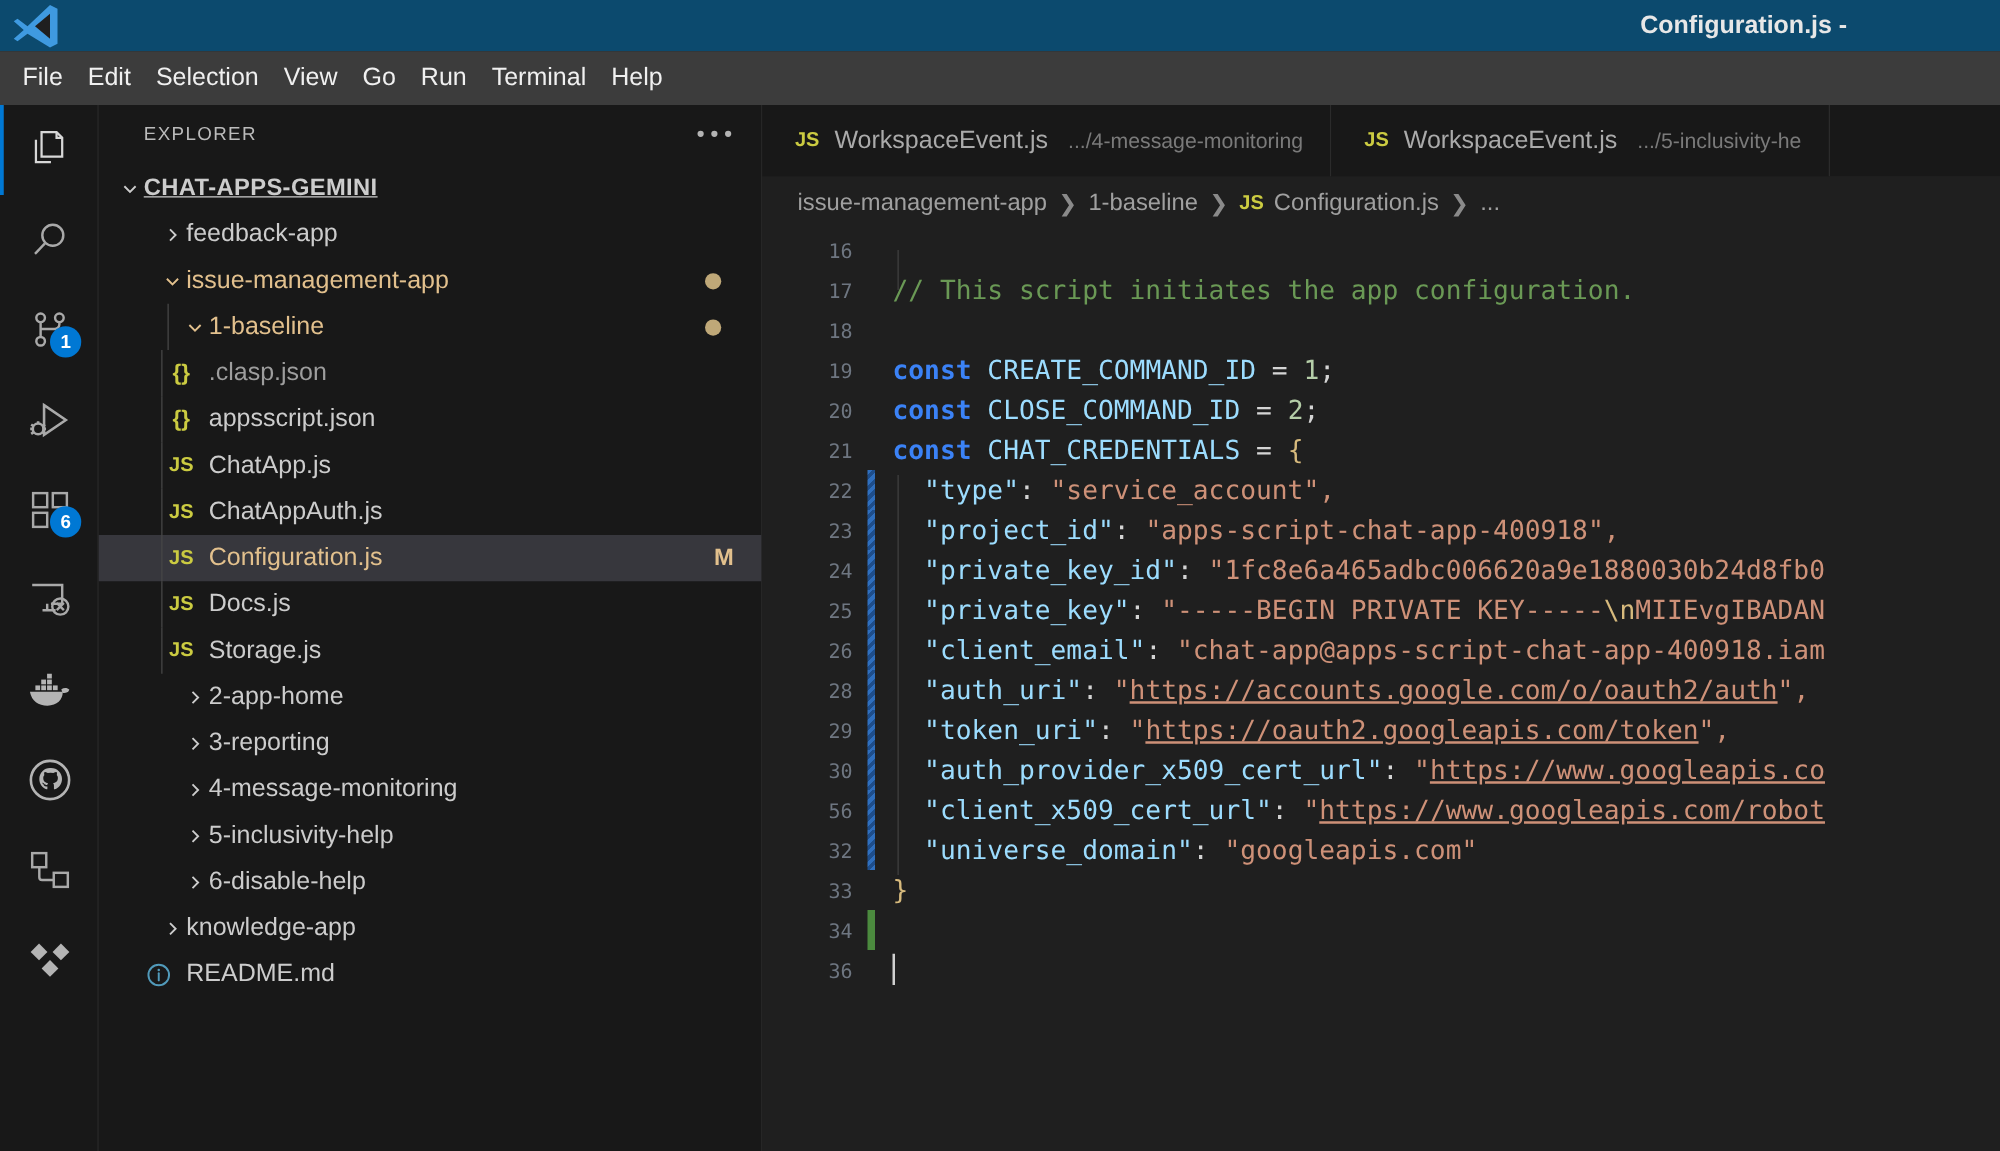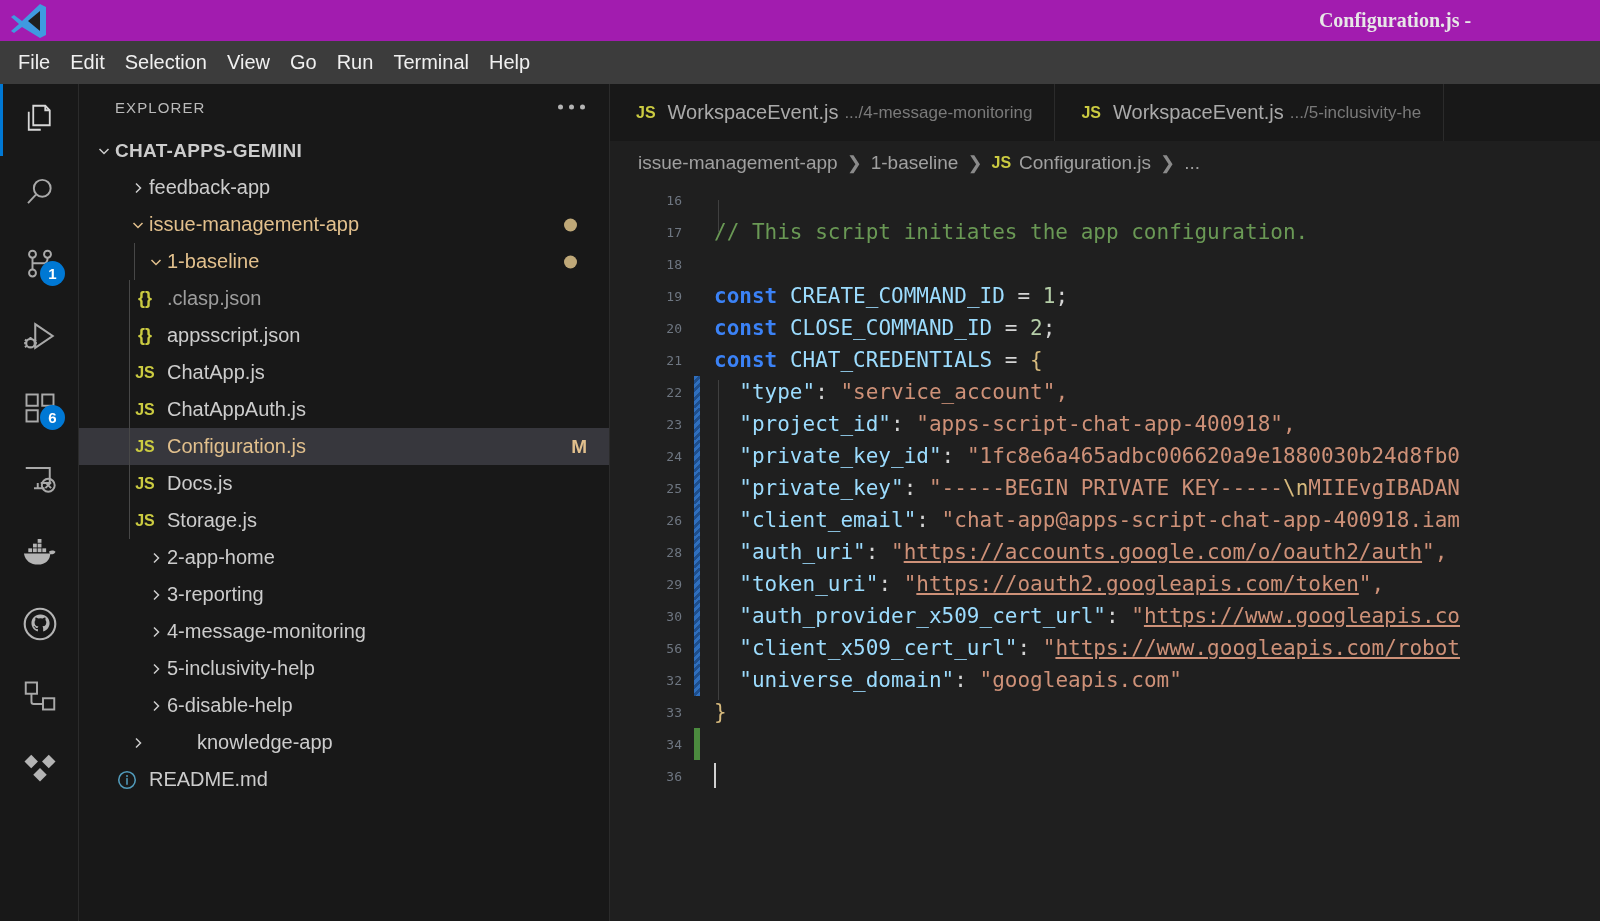--- a/index.html
+++ b/index.html
@@ -6,21 +6,21 @@
   html,body { width:1600px; height:921px; overflow:hidden; background:#1e1e1e; }
   body {
     font-family:"Liberation Sans", sans-serif;
     color:#cccccc;
     -webkit-font-smoothing:antialiased;
   }
 
   
   .titlebar {
     position:absolute; left:0; top:0; width:1600px; height:41px;
-    background:#a21caf; display:flex; align-items:center;font-family:Liberation Serif, serif;
+    background:#0c4a6e; display:flex; align-items:center;
   }
   .vscode-logo { position:absolute; left:10px; top:2px; width:42px; height:38px; }
   .title-text {
     position:absolute; left:0; top:0; width:1600px; height:41px;
     display:flex; align-items:center; justify-content:center;
     font-size:20px; font-weight:bold; color:#e7e7e7;
     padding-left:1190px; white-space:nowrap;
   }
 
   
@@ -78,21 +78,21 @@
     position:relative; height:37px; display:flex; align-items:center;
     white-space:nowrap; cursor:pointer;
   }
   .row.selected { background:#37373d; }
   .chev {
     width:22px; height:37px; display:flex; align-items:center; justify-content:center;
     flex:0 0 22px;
   }
   .chev svg { display:block; }
   .row-label { font-size:20px; }
-  .root-label { font-weight:bold; letter-spacing:0.3px; font-size:19px; }
+  .root-label { font-weight:bold; letter-spacing:0.3px; font-size:19px;text-decoration:underline; }
   .ficon {
     flex:0 0 28px; display:flex; align-items:center; justify-content:center;
     font-size:15px; font-weight:bold; margin-right:8px;
   }
   .js-icon { color:#cbcb41; font-size:16px; font-weight:bold; font-family:"Liberation Sans",sans-serif; }
   .json-icon { color:#cbcb41; font-size:18px; }
   .md-icon svg { display:block; }
   .mod-dot {
     position:absolute; right:32px; top:50%; transform:translateY(-50%);
     width:13px; height:13px; border-radius:50%; background:#bfa878;
@@ -111,41 +111,41 @@
   
   .editor { position:absolute; left:610px; top:84px; width:990px; height:837px; background:#1f1f1f; }
   .tabsrow { height:57px; background:#181818; display:flex; align-items:stretch; }
   .tab {
     display:flex; align-items:center; padding:0 22px 0 26px;
     background:#181818; border-right:1px solid #2b2b2b;
     white-space:nowrap; cursor:pointer; max-width:540px;
   }
   .tab .js-icon { margin-right:12px; }
   .tab-name { font-size:20px; color:#aaaaaa; }
-  .tab-desc { font-size:17px; color:#7a7a7a; margin-left:6px; }
+  .tab-desc { font-size:17px; color:#7a7a7a; margin-left:16px; }
 
   .breadcrumbs {
     height:43px; display:flex; align-items:center; padding-left:28px;
     background:#1f1f1f; font-size:19px; color:#a0a0a0; white-space:nowrap;
   }
   .bc-sep { margin:0 9px; color:#8a8a8a; font-size:18px; }
   .bc-item { cursor:pointer; }
   .breadcrumbs .js-icon { margin-right:8px; }
 
   .code-area {
     position:absolute; left:0; top:100px; width:990px; height:737px;
     overflow:hidden; background:#1f1f1f;
   }
   .code-line {
     position:relative; height:32px; display:flex; align-items:center;
     font-family:"DejaVu Sans Mono", monospace; font-size:21px; white-space:pre;
   }
   .lnum {
     flex:0 0 98px; text-align:right; padding-right:26px;
-    color:#6e7681; font-size:13px;
+    color:#6e7681; font-size:16px;
     font-family:"DejaVu Sans Mono", monospace;
   }
   .gutter-mark { position:absolute; left:84px; top:0; width:6px; height:32px; }
   .gm-green { background:#4b8a3e; }
   .gm-blue {
     background:repeating-linear-gradient(-45deg,#2f6fbe 0 3px,#1e4e8c 3px 6px);
   }
   .code-text { position:relative; padding-left:6px; }
   .iguide {
     position:absolute; top:0; width:1px; height:32px; background:#404040;
@@ -434,21 +434,21 @@
 
     <div class="row" style="padding-left:66px;">
       <span class="chev">
         <svg width="16" height="16" viewBox="0 0 16 16" fill="none" stroke="#cccccc" stroke-width="1.5">
             <path d="M6 3.5 10.5 8 6 12.5"></path>
           </svg>
       </span>
       <span class="row-label c-norm">6-disable-help</span>
     </div>
 
-    <div class="row" style="padding-left:48px;gap:48px;">
+    <div class="row" style="padding-left:48px;">
       <span class="chev">
         <svg width="16" height="16" viewBox="0 0 16 16" fill="none" stroke="#cccccc" stroke-width="1.5">
             <path d="M6 3.5 10.5 8 6 12.5"></path>
           </svg>
       </span>
       <span class="row-label c-norm">knowledge-app</span>
     </div>
 
     <div class="row" style="padding-left:34px;">
       <span class="ficon md-icon">

